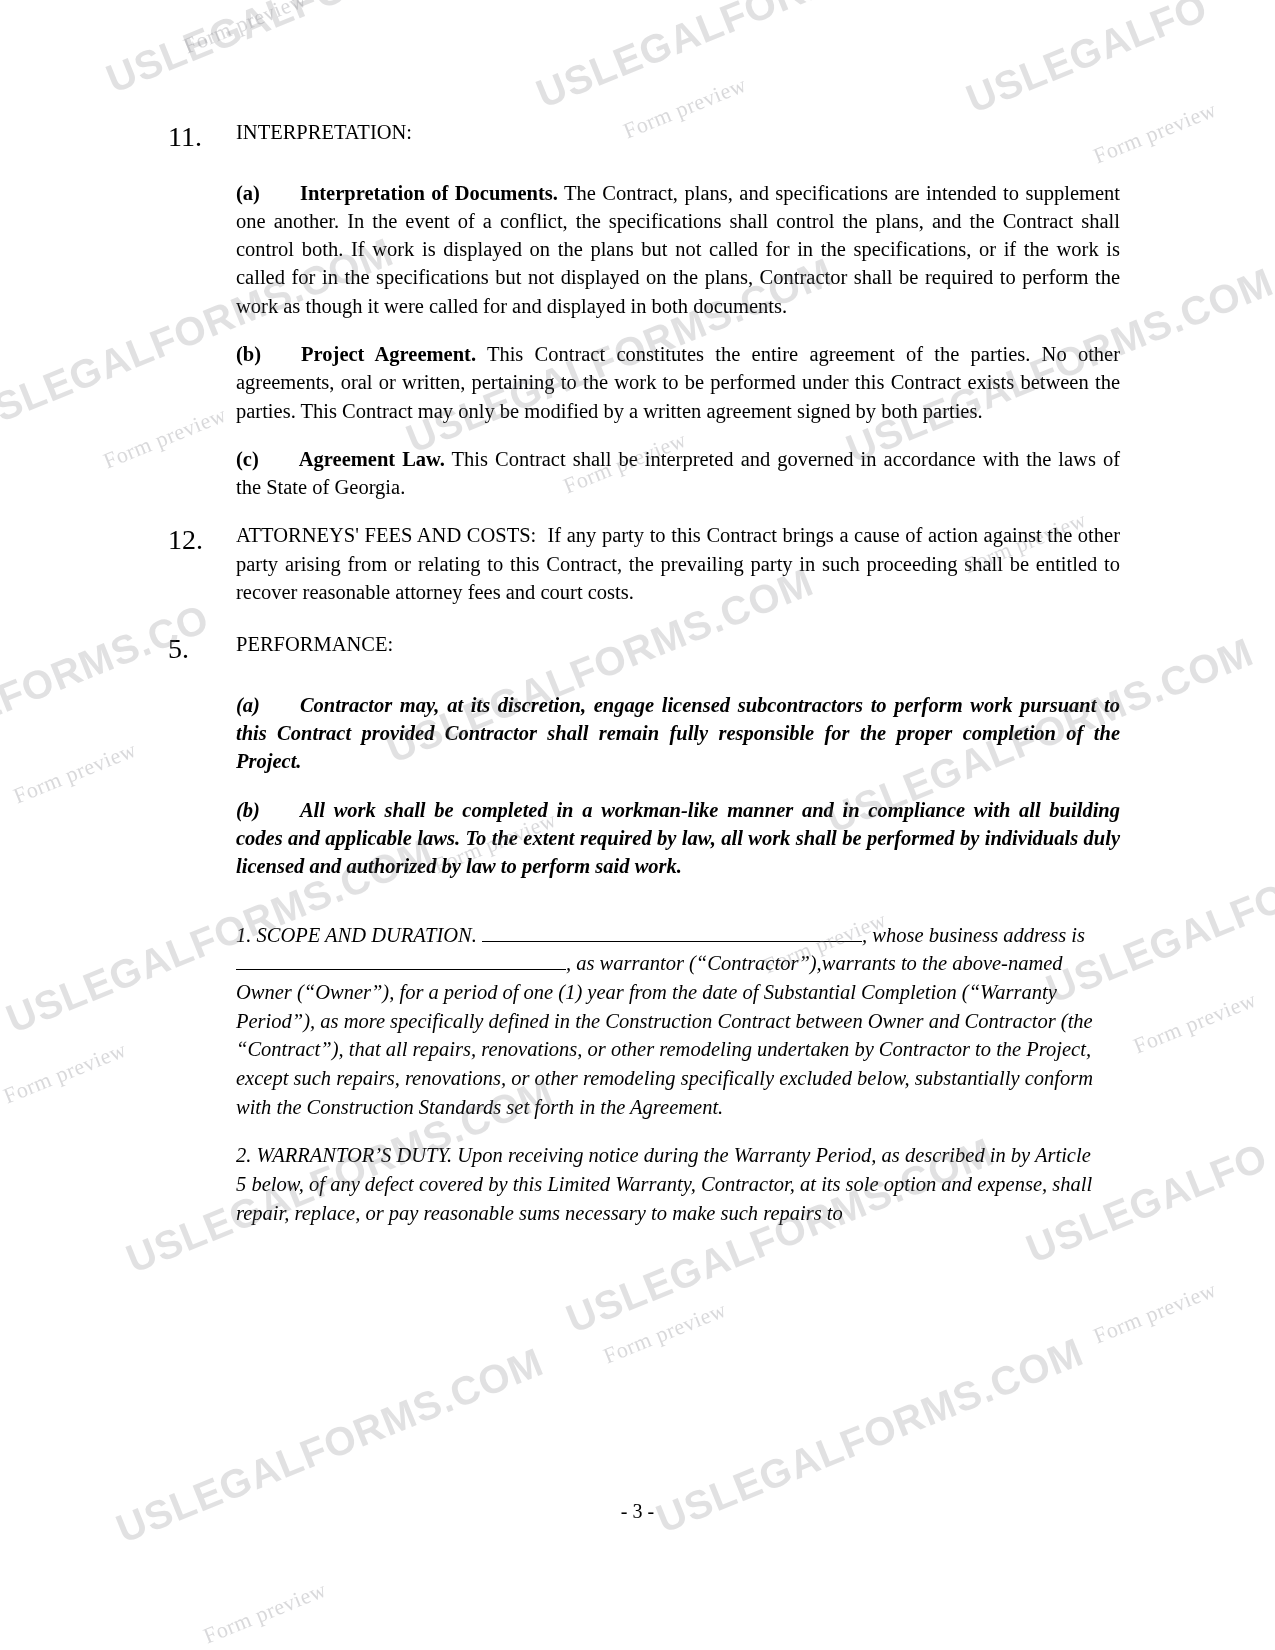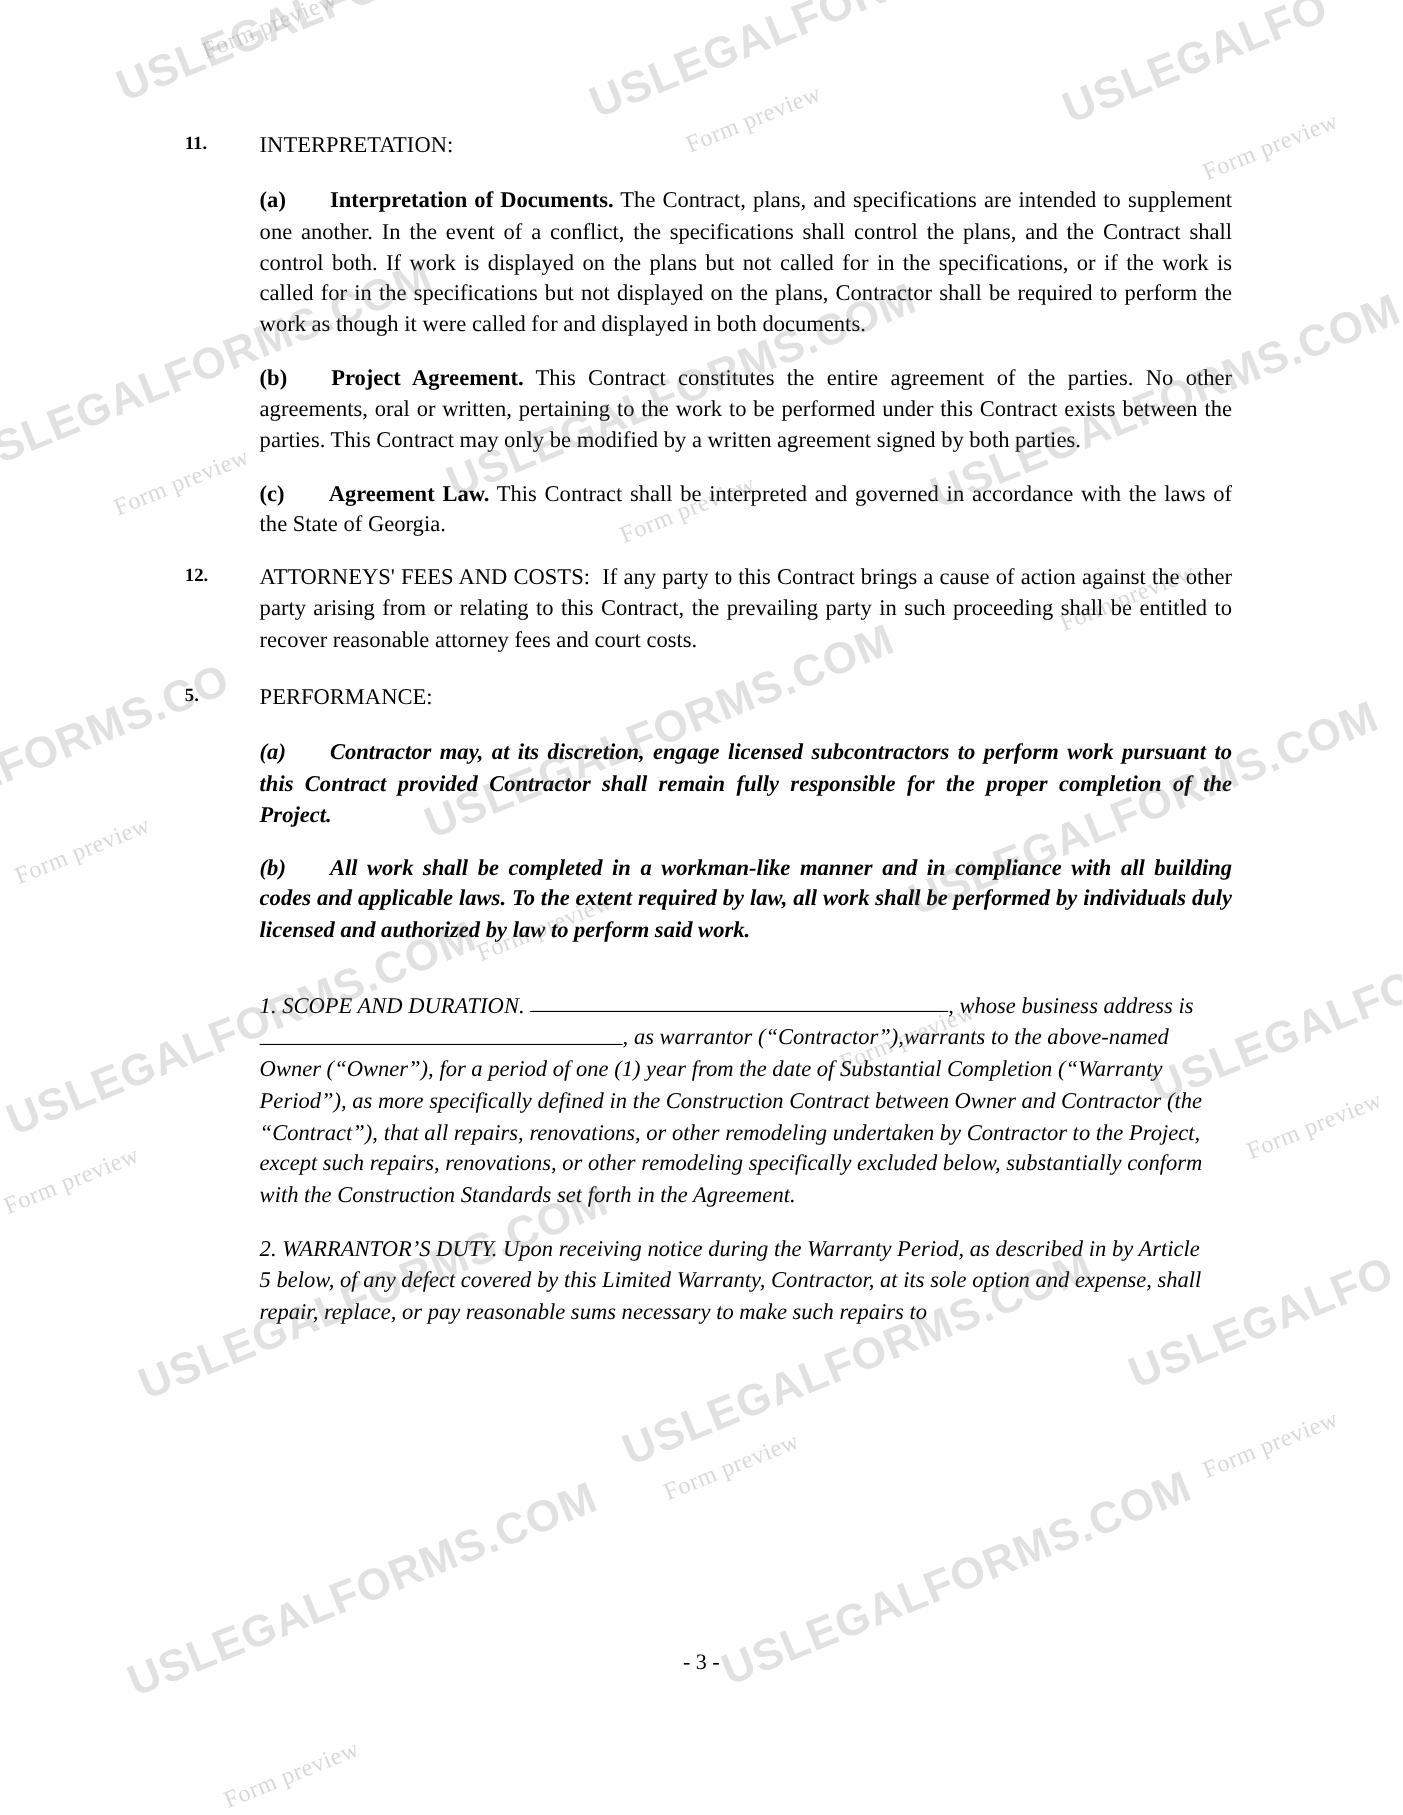--- a/index.html
+++ b/index.html
@@ -56,22 +56,22 @@
     line-height: 1.38;
   }
 
   .clause {
     display: flex;
     margin-bottom: 2px;
   }
   .clause-num {
     width: 68px;
     flex: 0 0 68px;
-    font-weight: bold;
-    font-size: 17px;
+    font-weight: normal;
+    font-size: 28px;
   }
   .clause-body {
     flex: 1 1 auto;
     text-align: justify;
   }
   .heading {
     font-weight: normal;
   }
   .sub {
     margin: 0 0 18px 0;

